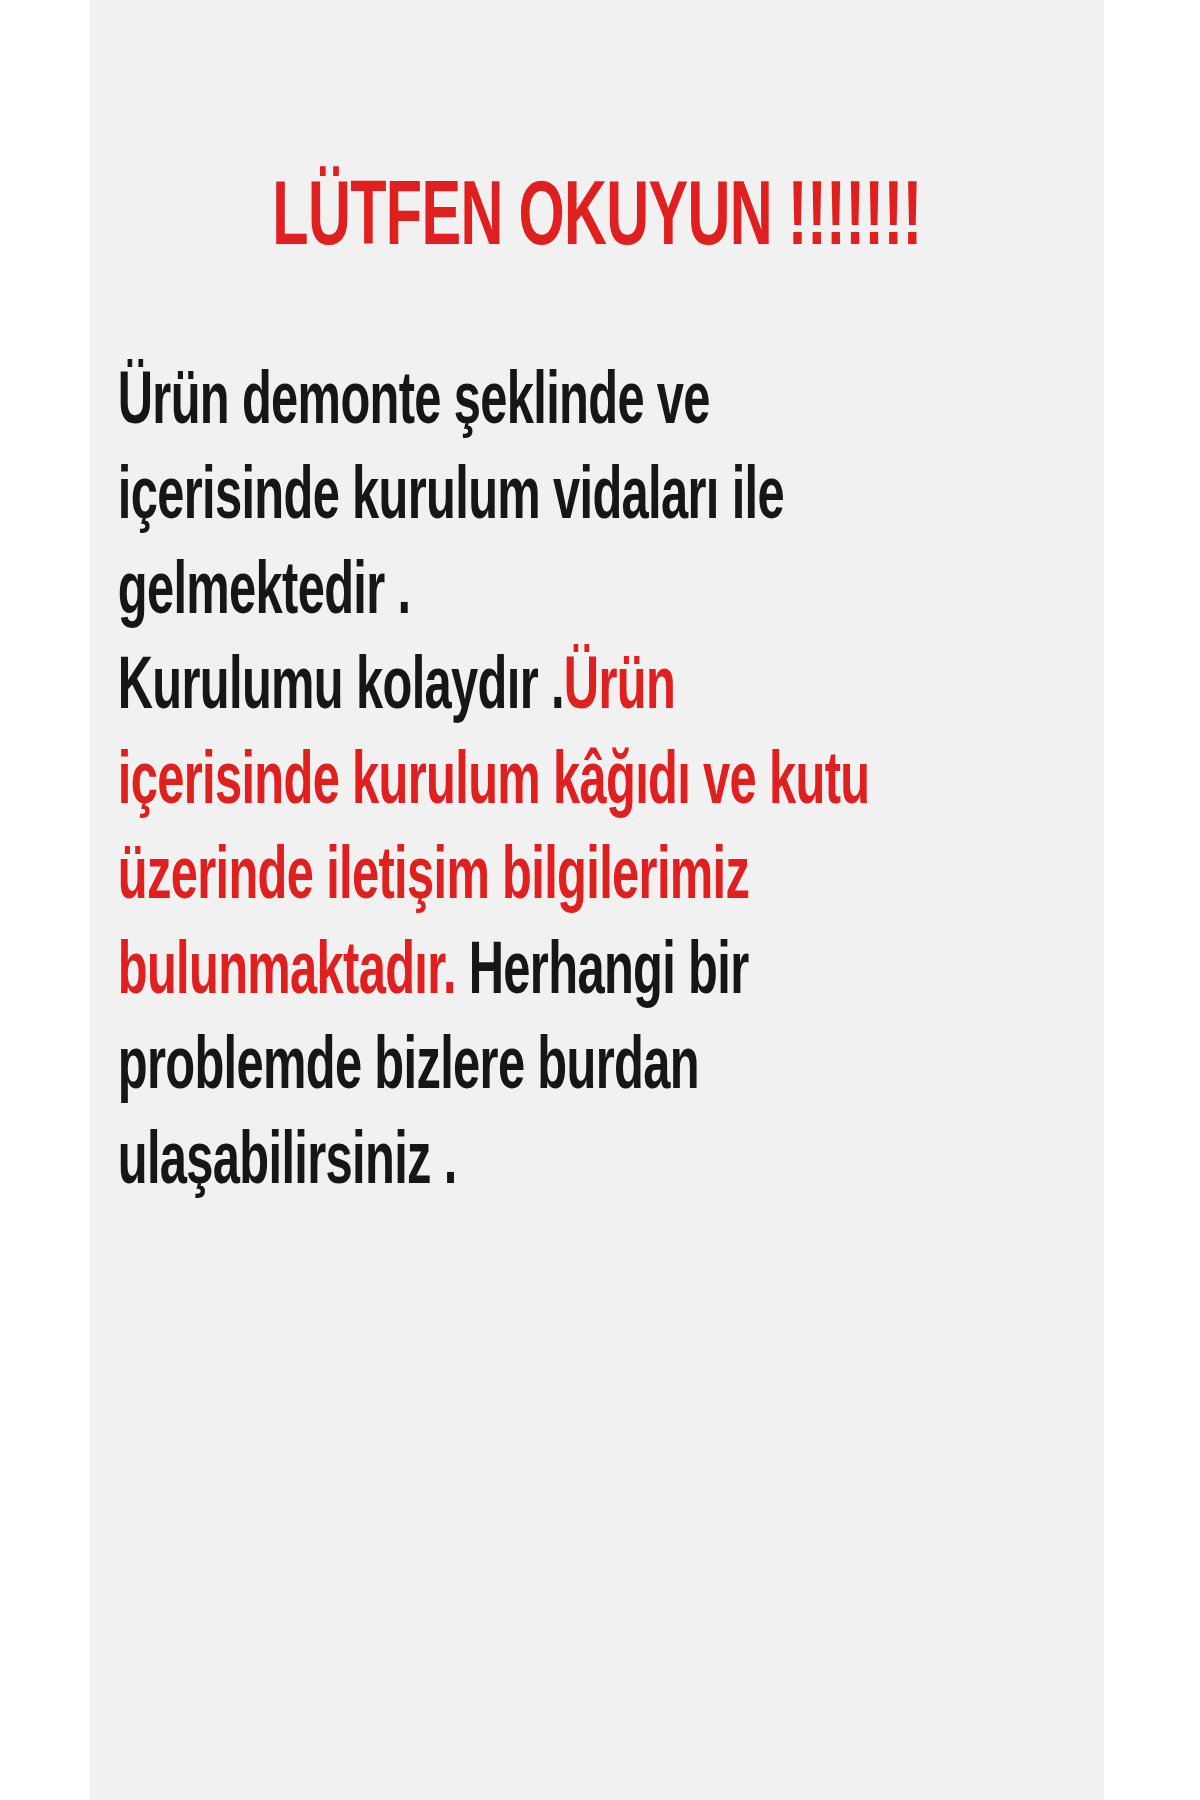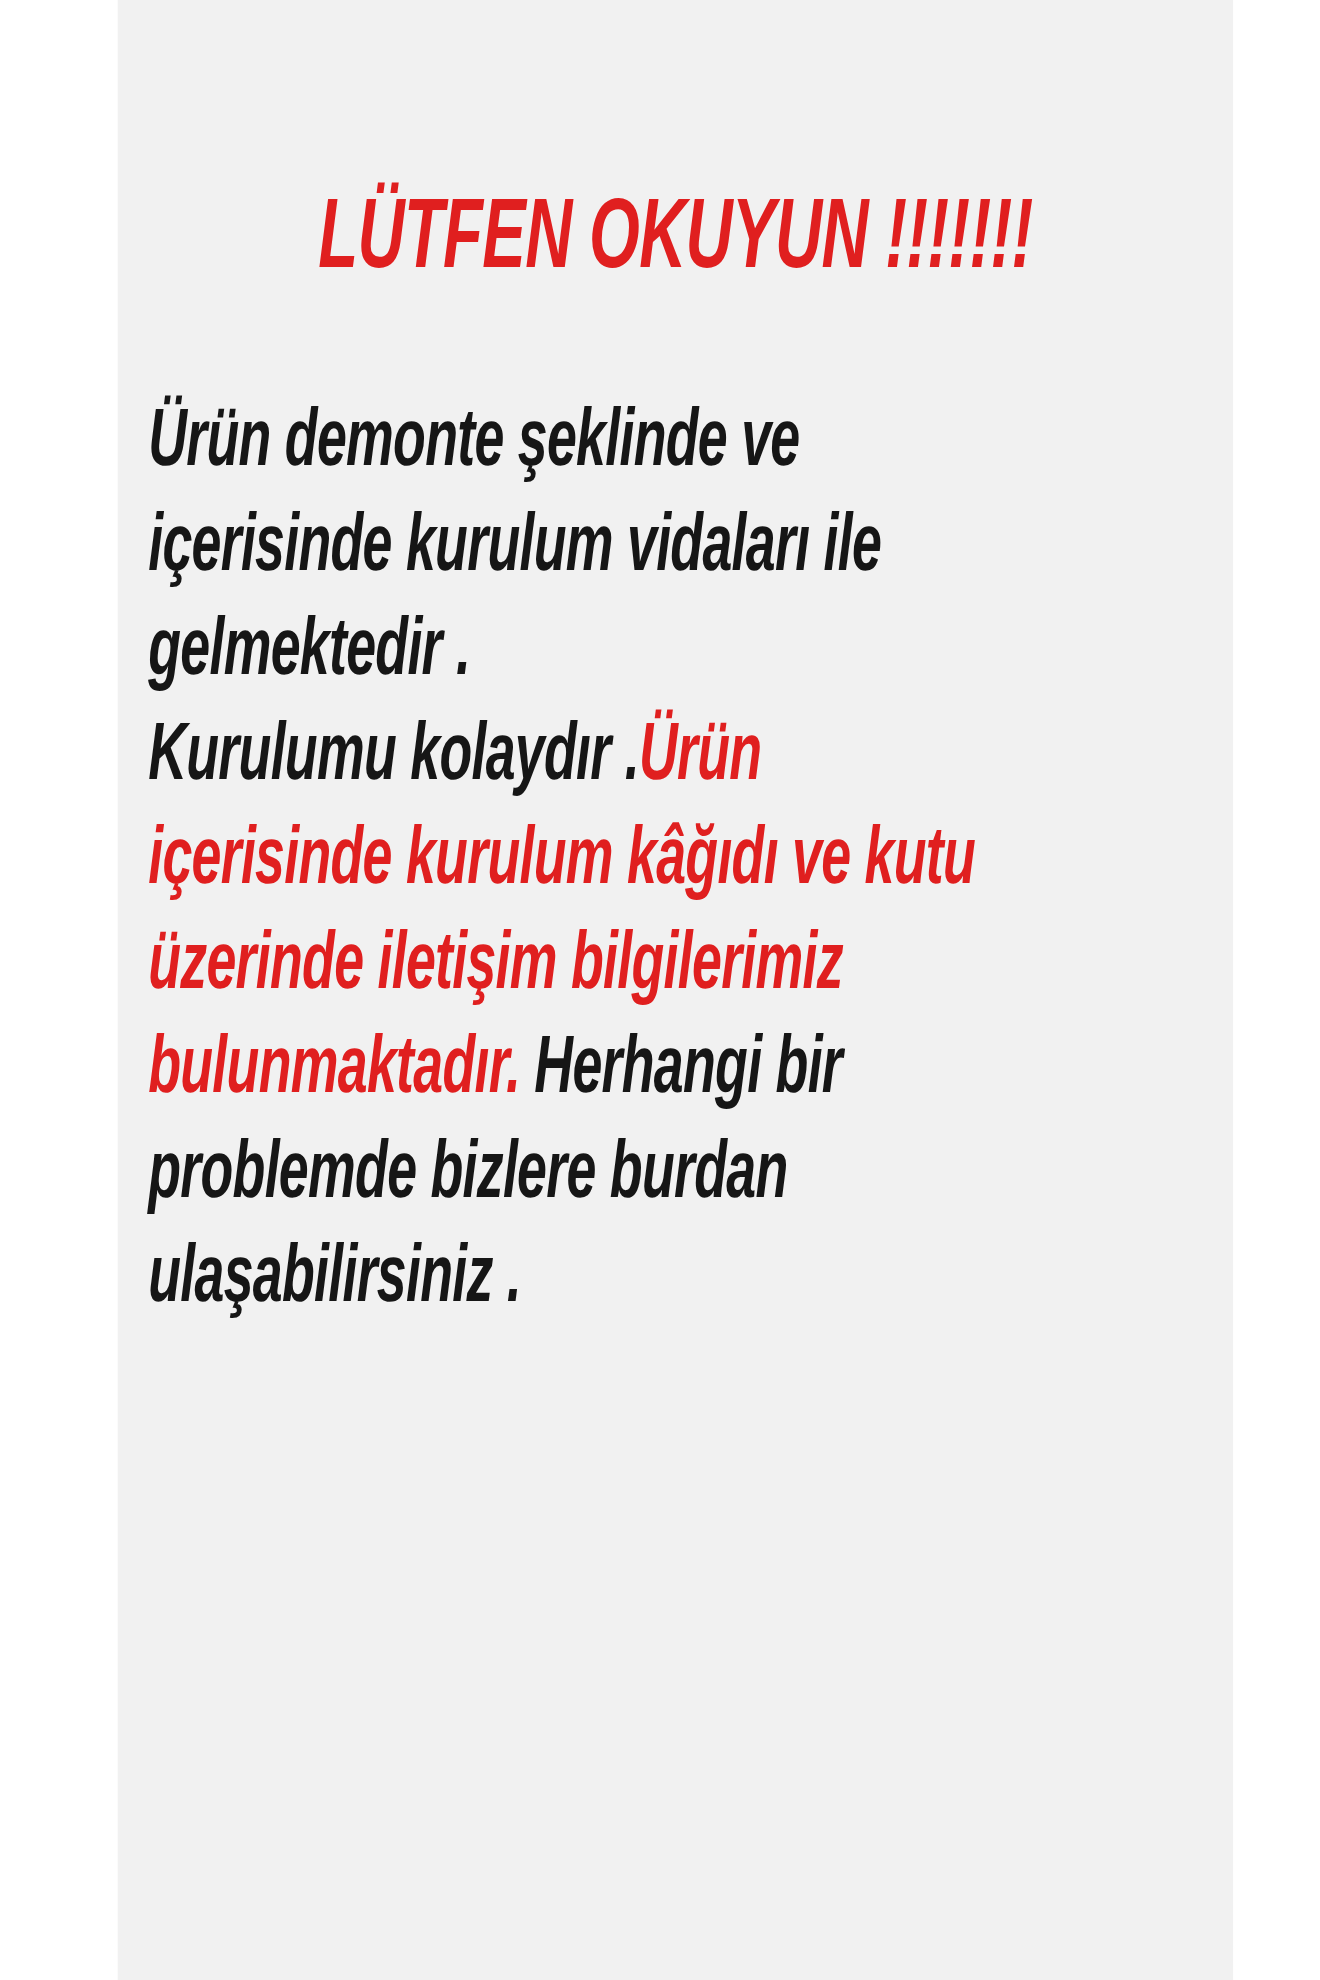--- a/index.html
+++ b/index.html
@@ -9,26 +9,25 @@
   .canvas {
     position: relative;
     width: 1200px;
     height: 1800px;
     background: var(--page, #ffffff);
     overflow: hidden;
     font-family: "Liberation Sans", sans-serif;
   }
   .panel {
     position: absolute;
-    left: 107px;
+    left: 90px;
     top: 0;
     width: 1014px;
     height: 1800px;
     background: var(--panel, #f1f1f1);
-    font-style: italic;
   }
   .heading {
     margin-top: 168px;
     width: 100%;
     text-align: center;
     color: var(--red, #e01f1f);
     font-weight: 700;
     font-size: 90px;
     line-height: 1;
     letter-spacing: -1px;

